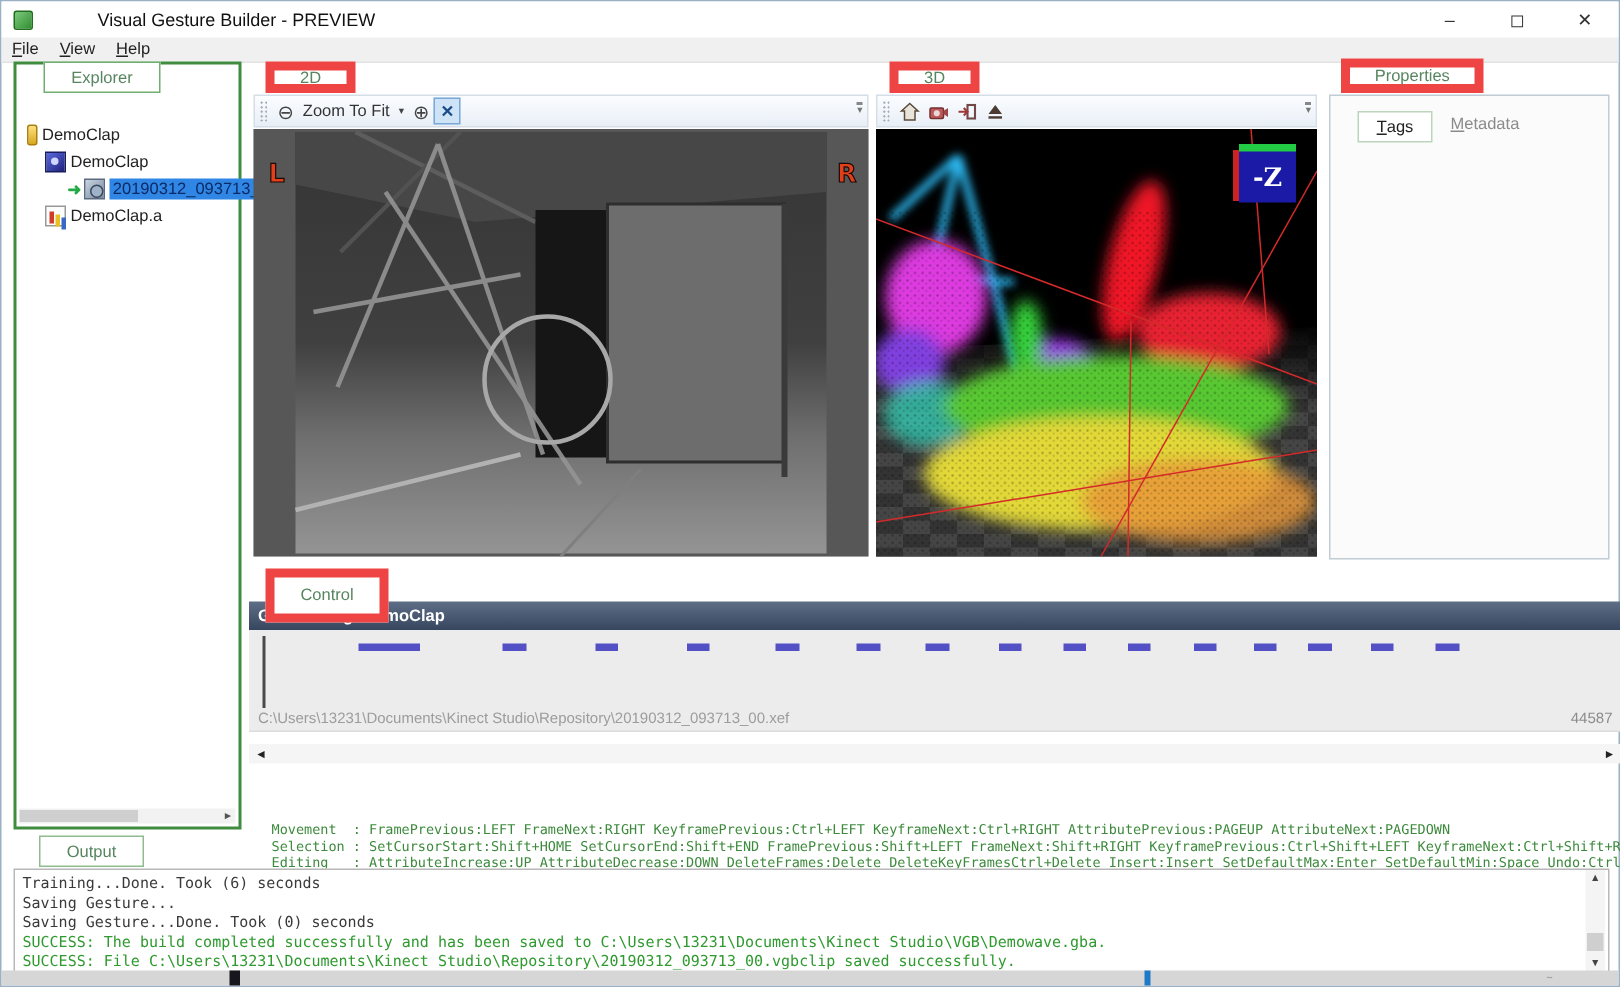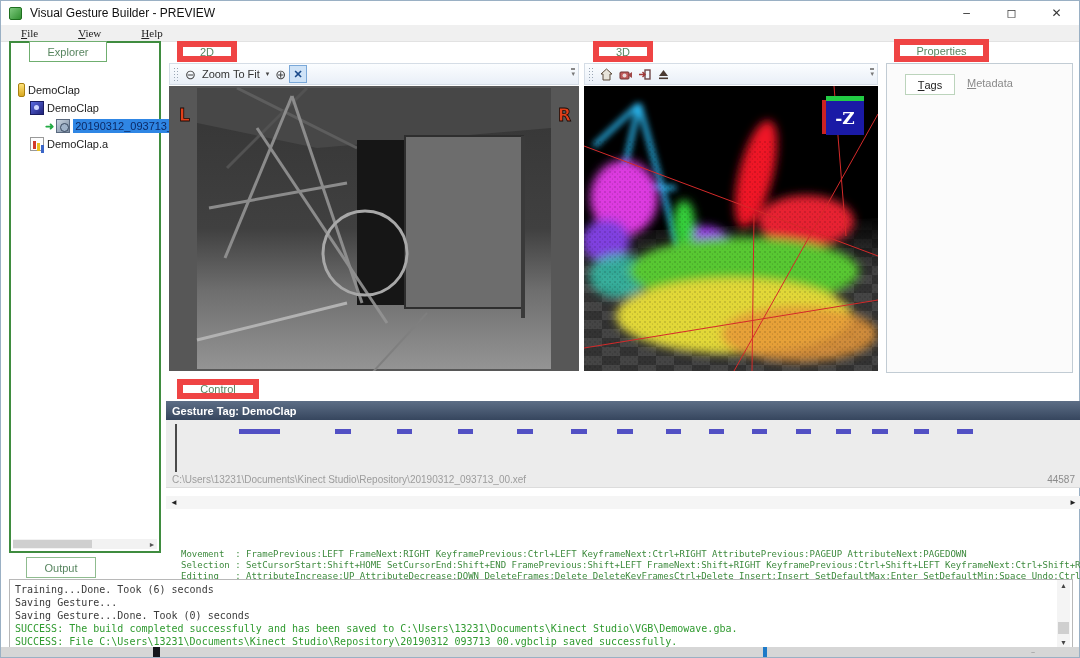--- a/index.html
+++ b/index.html
@@ -1,26 +1,26 @@
 <!DOCTYPE html>
 <html><head>
 <meta charset="utf-8">
 <style>
   * { margin:0; padding:0; box-sizing:border-box; }
   html,body { width:1080px; height:658px; background:#fff; font-family:"Liberation Sans",sans-serif; overflow:hidden; }
   #app { position:relative; width:1080px; height:658px; background:#fff; border:1px solid #9ab0c4; }
 
   
-  .titlebar { position:absolute; left:0; top:0; width:100%; height:24px; background:#fff; display:flex; align-items:center; }
+  .titlebar { position:absolute; left:0; top:0; width:100%; height:24px; background:#fff; display:flex; align-items:center;gap:35px; }
   .app-icon { width:13px; height:13px; margin-left:8px; background:linear-gradient(135deg,#7ec97e,#2f8f2f); border:1px solid #1f6f1f; border-radius:2px; }
   .title-text { font-size:12px; color:#111; margin-left:8px; }
   .win-controls { position:absolute; right:0; top:0; height:24px; display:flex; }
   .win-btn { width:45px; height:24px; display:flex; align-items:center; justify-content:center; font-size:12px; color:#333; }
   .menubar { position:absolute; left:0; top:24px; width:100%; height:17px; background:#f0f0f0; border-bottom:1px solid #e2e2e2; display:flex; align-items:center; }
-  .menu-item { font-size:11px; color:#222; padding:0 20px;font-family:Liberation Serif, serif; }
+  .menu-item { font-size:11px; color:#222; padding:0 7px; }
   .menu-item u, .accel u { text-decoration:underline; }
 
   
   .tab { position:absolute; background:#fff; border:6px solid #ef4444; color:#57855f; font-size:11px; display:flex; align-items:center; justify-content:center; z-index:3; }
 
   
   .explorer { position:absolute; left:8px; top:40px; width:152px; height:512px; border:2px solid #3f8c3f; background:#fff; }
   .explorer-tab { left:28px; top:40px; width:78px; height:21px; border:1px solid #6fae6f; }
   .tree { position:absolute; left:2px; top:38px; right:10px; }
   .tree-item { display:flex; align-items:center; height:18px; font-size:11px; color:#222; white-space:nowrap; }
@@ -63,21 +63,21 @@
   .props-tab { position:absolute; left:18px; top:10px; width:50px; height:21px; background:#fff; border:1px solid #bcd4bc; font-size:11px; color:#222; display:flex; align-items:center; justify-content:center; }
   .props-tab2 { position:absolute; left:80px; top:13px; font-size:11px; color:#8a8a8a; }
   .props-table { position:absolute; left:3px; top:42px; width:180px; border-collapse:collapse; font-size:11px; color:#222; background:#fff; }
   .props-table th, .props-table td { border:1px solid #7a7a7a; height:17px; padding:0 3px; text-align:left; font-weight:normal; }
   .props-table .c-marker { width:13px; }
   .props-table .c-name { width:76px; }
   .props-table .c-value { width:40px; }
   .props-table .c-type { width:46px; }
 
   
-  .tab-control { left:176px; top:378px; width:82px; height:20px; }
+  .tab-control { left:176px; top:378px; width:82px; height:36px; }
   .gesture-bar { position:absolute; left:165px; top:400px; width:915px; height:19px; background:linear-gradient(#5d6e86,#36465e); color:#fff; font-size:11px; font-weight:bold; display:flex; align-items:center; padding-left:6px; }
   .timeline { position:absolute; left:165px; top:419px; width:915px; height:68px; background:#ececec; border-bottom:1px solid #dcdcdc; }
   .tl-mark { position:absolute; top:9px; height:5px; background:#5250c4; }
   .tl-cursor { position:absolute; left:9px; top:4px; width:2px; height:48px; background:#4a4a4a; }
   .tl-path { position:absolute; left:6px; bottom:2px; font-size:10px; color:#9c9c9c; }
   .tl-count { position:absolute; right:6px; bottom:2px; font-size:10px; color:#8c8c8c; }
   .tl-scroll { position:absolute; left:165px; top:495px; width:915px; height:13px; background:#f5f5f5; }
   .tl-scroll .sa { position:absolute; top:2px; font-size:8px; color:#222; }
   .help-lines { position:absolute; left:180px; top:515px; width:910px; font-family:"DejaVu Sans Mono",monospace; font-size:9px; line-height:11px; color:#3d8a3d; white-space:pre; }
 

